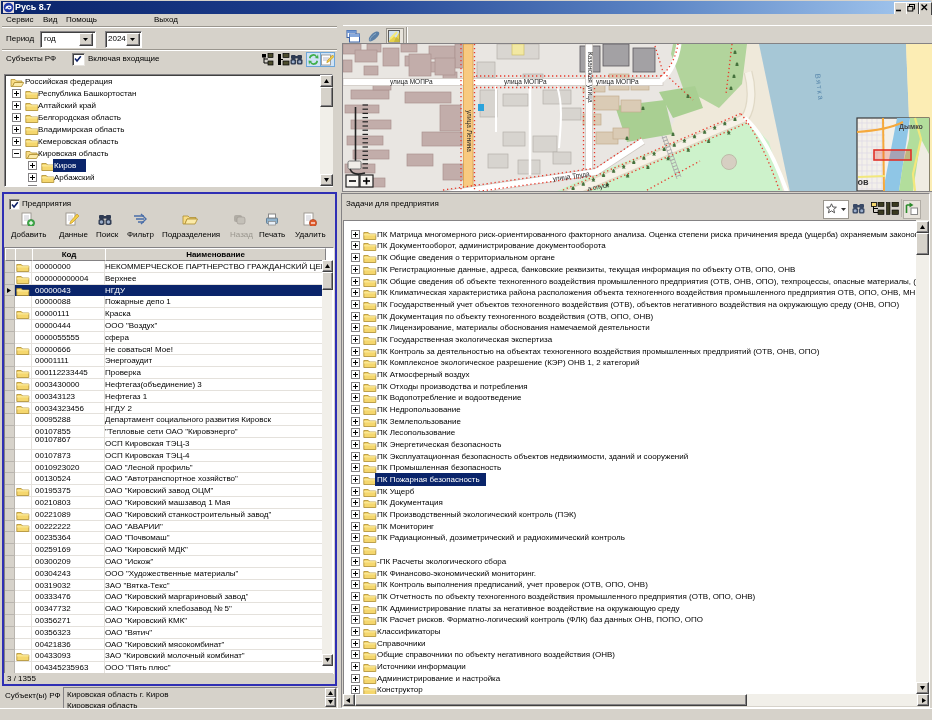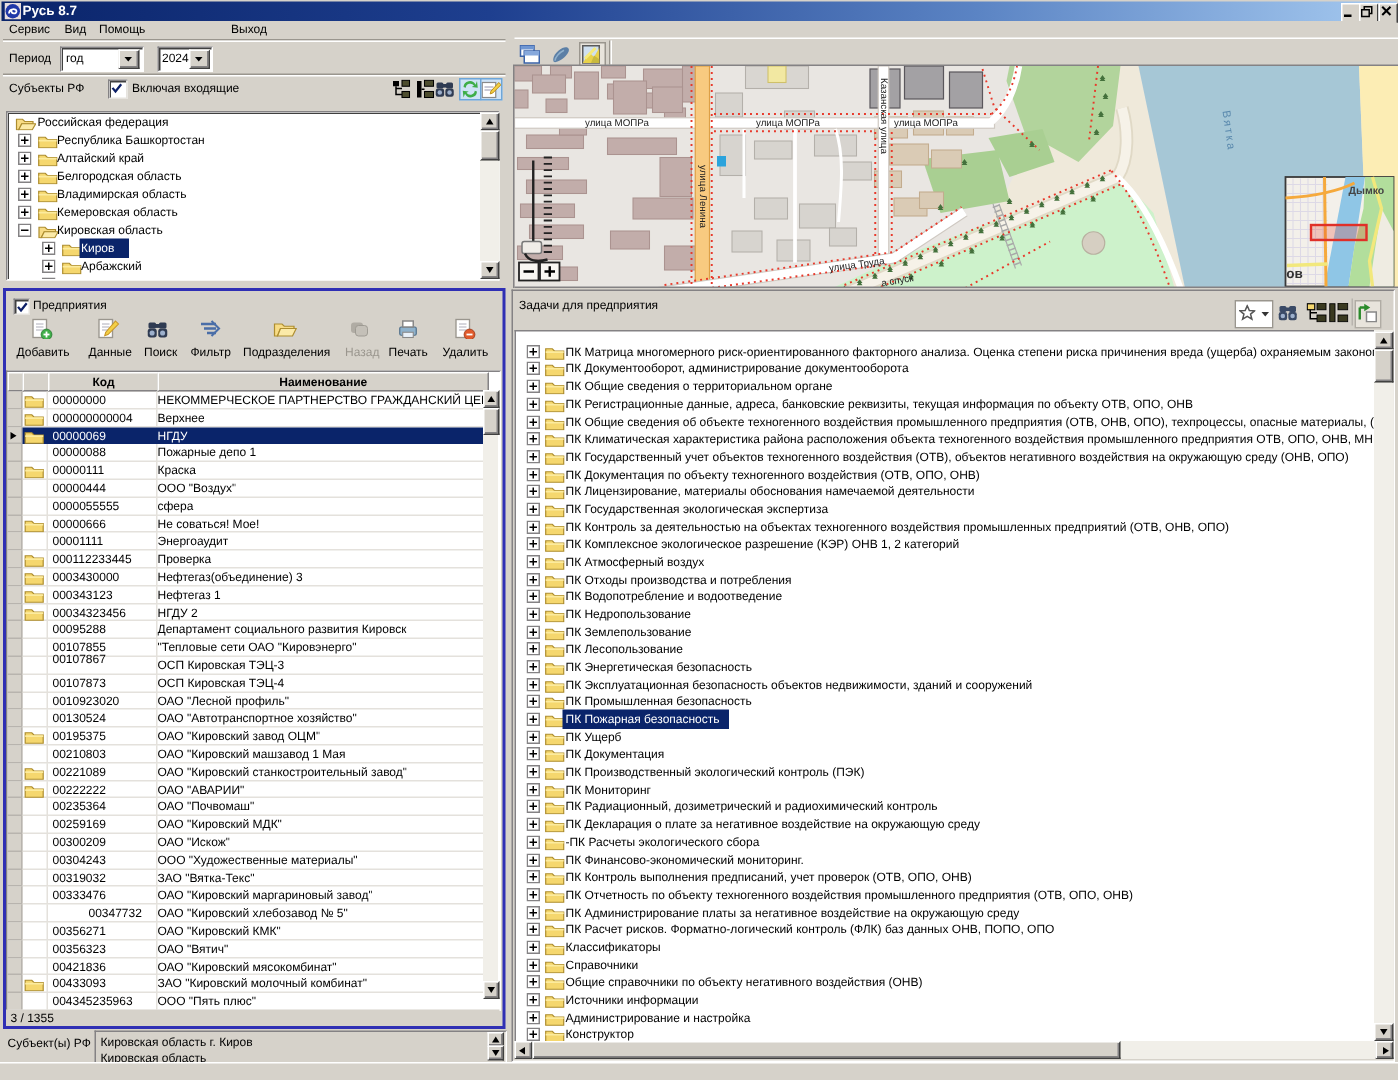--- a/index.html
+++ b/index.html
@@ -498,21 +498,21 @@
     <div style="position:absolute;left:100px;top:25px;white-space:nowrap;color:#000;line-height:12px;max-width:218px;overflow:hidden;">Верхнее</div>
     <div style="position:absolute;left:0px;top:37px;width:9px;height:10px;background:#d6d2ca;border-right:1px solid #b8b4ae;border-bottom:1px solid #b8b4ae;"></div>
     <div style="position:absolute;left:10px;top:37px;width:310px;height:11px;background:#0a246a;"></div>
     <svg style="position:absolute;left:1px;top:39px" width="6" height="7">
       <path d="M1 1 L5 3.5 L1 6 Z" fill="#000"></path>
     </svg>
     <svg style="position:absolute;left:11px;top:38px" width="14" height="10">
       <path d="M0.8 2.5 L5.2 2.5 L6.6 4 L12.8 4 L12.8 9.5 L0.8 9.5 Z" fill="#f5d76e" stroke="#ad8d2f" stroke-width="0.8"></path>
       <path d="M0.8 4.8 L12.8 4.8" stroke="#fceb9e" stroke-width="1.2"></path>
     </svg>
-    <div style="position:absolute;left:30px;top:37px;white-space:nowrap;color:#fff;line-height:11px;">00000069</div>
+    <div style="position:absolute;left:30px;top:37px;white-space:nowrap;color:#fff;line-height:11px;">00000043</div>
     <div style="position:absolute;left:100px;top:37px;white-space:nowrap;color:#fff;line-height:11px;max-width:218px;overflow:hidden;">НГДУ</div>
     <div style="position:absolute;left:0px;top:48px;width:9px;height:11px;background:#d6d2ca;border-right:1px solid #b8b4ae;border-bottom:1px solid #b8b4ae;"></div>
     <div style="position:absolute;left:10px;top:59px;width:310px;height:1px;background:#e4e1dc;"></div>
     <div style="position:absolute;left:26px;top:48px;width:1px;height:12px;background:#e4e1dc;"></div>
     <div style="position:absolute;left:99px;top:48px;width:1px;height:12px;background:#e4e1dc;"></div>
     <div style="position:absolute;left:30px;top:48px;white-space:nowrap;color:#000;line-height:12px;">00000088</div>
     <div style="position:absolute;left:100px;top:48px;white-space:nowrap;color:#000;line-height:12px;max-width:218px;overflow:hidden;">Пожарные депо 1</div>
     <div style="position:absolute;left:0px;top:60px;width:9px;height:11px;background:#d6d2ca;border-right:1px solid #b8b4ae;border-bottom:1px solid #b8b4ae;"></div>
     <div style="position:absolute;left:10px;top:71px;width:310px;height:1px;background:#e4e1dc;"></div>
     <div style="position:absolute;left:26px;top:60px;width:1px;height:12px;background:#e4e1dc;"></div>
@@ -696,21 +696,21 @@
     <div style="position:absolute;left:0px;top:343px;width:9px;height:11px;background:#d6d2ca;border-right:1px solid #b8b4ae;border-bottom:1px solid #b8b4ae;"></div>
     <div style="position:absolute;left:10px;top:354px;width:310px;height:1px;background:#e4e1dc;"></div>
     <div style="position:absolute;left:26px;top:343px;width:1px;height:12px;background:#e4e1dc;"></div>
     <div style="position:absolute;left:99px;top:343px;width:1px;height:12px;background:#e4e1dc;"></div>
     <div style="position:absolute;left:30px;top:343px;white-space:nowrap;color:#000;line-height:12px;">00333476</div>
     <div style="position:absolute;left:100px;top:343px;white-space:nowrap;color:#000;line-height:12px;max-width:218px;overflow:hidden;">ОАО "Кировский маргариновый завод"</div>
     <div style="position:absolute;left:0px;top:355px;width:9px;height:11px;background:#d6d2ca;border-right:1px solid #b8b4ae;border-bottom:1px solid #b8b4ae;"></div>
     <div style="position:absolute;left:10px;top:366px;width:310px;height:1px;background:#e4e1dc;"></div>
     <div style="position:absolute;left:26px;top:355px;width:1px;height:12px;background:#e4e1dc;"></div>
     <div style="position:absolute;left:99px;top:355px;width:1px;height:12px;background:#e4e1dc;"></div>
-    <div style="position:absolute;left:30px;top:355px;white-space:nowrap;color:#000;line-height:12px;margin-left:24px;">00347732</div>
+    <div style="position:absolute;left:30px;top:355px;white-space:nowrap;color:#000;line-height:12px;">00347732</div>
     <div style="position:absolute;left:100px;top:355px;white-space:nowrap;color:#000;line-height:12px;max-width:218px;overflow:hidden;">ОАО "Кировский хлебозавод № 5"</div>
     <div style="position:absolute;left:0px;top:367px;width:9px;height:11px;background:#d6d2ca;border-right:1px solid #b8b4ae;border-bottom:1px solid #b8b4ae;"></div>
     <div style="position:absolute;left:10px;top:378px;width:310px;height:1px;background:#e4e1dc;"></div>
     <div style="position:absolute;left:26px;top:367px;width:1px;height:12px;background:#e4e1dc;"></div>
     <div style="position:absolute;left:99px;top:367px;width:1px;height:12px;background:#e4e1dc;"></div>
     <div style="position:absolute;left:30px;top:367px;white-space:nowrap;color:#000;line-height:12px;">00356271</div>
     <div style="position:absolute;left:100px;top:367px;white-space:nowrap;color:#000;line-height:12px;max-width:218px;overflow:hidden;">ОАО "Кировский КМК"</div>
     <div style="position:absolute;left:0px;top:379px;width:9px;height:11px;background:#d6d2ca;border-right:1px solid #b8b4ae;border-bottom:1px solid #b8b4ae;"></div>
     <div style="position:absolute;left:10px;top:390px;width:310px;height:1px;background:#e4e1dc;"></div>
     <div style="position:absolute;left:26px;top:379px;width:1px;height:12px;background:#e4e1dc;"></div>
@@ -1078,21 +1078,20 @@
     <div style="position:absolute;left:33px;top:310px;white-space:nowrap;line-height:13px;">ПК Радиационный, дозиметрический и радиохимический контроль</div>
     <svg style="position:absolute;left:7px;top:324px" width="9" height="9">
       <rect x="0.5" y="0.5" width="8" height="8" fill="#fff" stroke="#848284"></rect>
       <line x1="2" y1="4.5" x2="7" y2="4.5" stroke="#000" stroke-width="1"></line>
       <line x1="4.5" y1="2" x2="4.5" y2="7" stroke="#000" stroke-width="1"></line>
     </svg>
     <svg style="position:absolute;left:19px;top:324px" width="14" height="10">
       <path d="M0.8 2.5 L5.2 2.5 L6.6 4 L12.8 4 L12.8 9.5 L0.8 9.5 Z" fill="#f5d76e" stroke="#ad8d2f" stroke-width="0.8"></path>
       <path d="M0.8 4.8 L12.8 4.8" stroke="#fceb9e" stroke-width="1.2"></path>
     </svg>
-    <div style="position:absolute;left:33px;top:322px;white-space:nowrap;line-height:13px;">ПК Декларация о плате за негативное воздействие на окружающую среду</div>
     <svg style="position:absolute;left:7px;top:336px" width="9" height="9">
       <rect x="0.5" y="0.5" width="8" height="8" fill="#fff" stroke="#848284"></rect>
       <line x1="2" y1="4.5" x2="7" y2="4.5" stroke="#000" stroke-width="1"></line>
       <line x1="4.5" y1="2" x2="4.5" y2="7" stroke="#000" stroke-width="1"></line>
     </svg>
     <svg style="position:absolute;left:19px;top:336px" width="14" height="10">
       <path d="M0.8 2.5 L5.2 2.5 L6.6 4 L12.8 4 L12.8 9.5 L0.8 9.5 Z" fill="#f5d76e" stroke="#ad8d2f" stroke-width="0.8"></path>
       <path d="M0.8 4.8 L12.8 4.8" stroke="#fceb9e" stroke-width="1.2"></path>
     </svg>
     <div style="position:absolute;left:33px;top:334px;white-space:nowrap;line-height:13px;">-ПК Расчеты экологического сбора</div>

